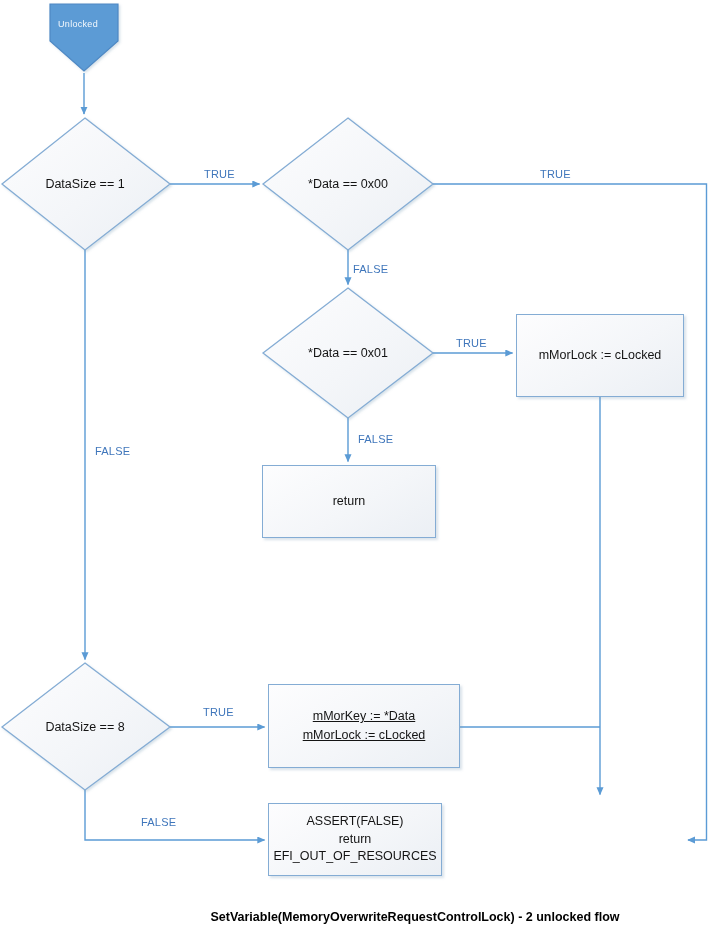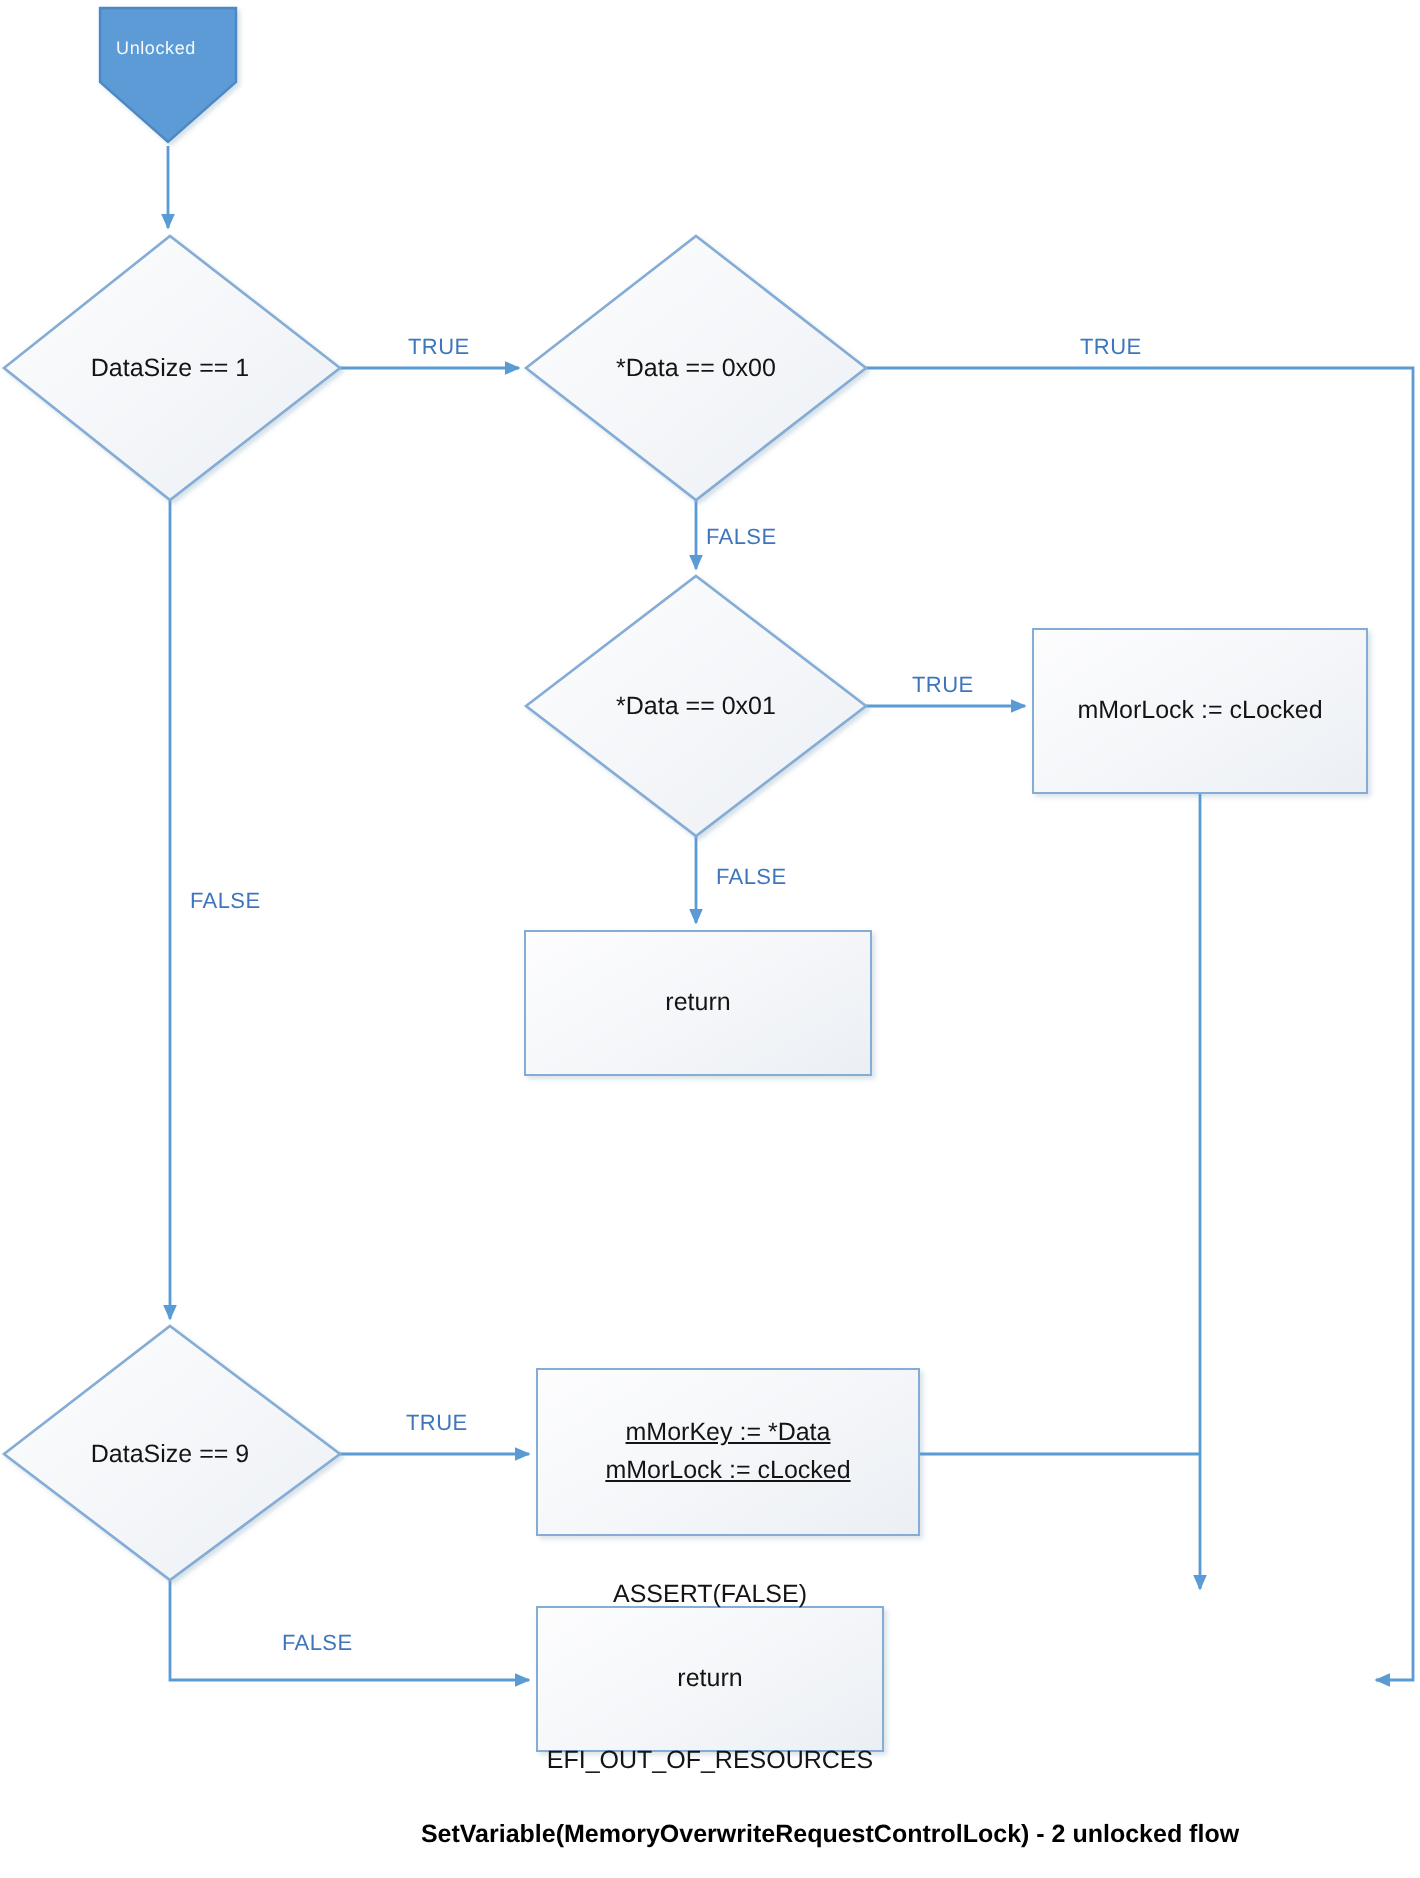--- a/index.html
+++ b/index.html
@@ -73,36 +73,36 @@
     <polygon points="348,118 433,184 348,250 263,184" fill="url(#shapeFill)" stroke="#84ACD4" stroke-width="1.3" filter="url(#ds)"></polygon>
     <polygon points="348,288 433,353 348,418 263,353" fill="url(#shapeFill)" stroke="#84ACD4" stroke-width="1.3" filter="url(#ds)"></polygon>
     <polygon points="85,663 170,727 85,790 2,727" fill="url(#shapeFill)" stroke="#84ACD4" stroke-width="1.3" filter="url(#ds)"></polygon>
   </svg>
 
   <div class="startlabel" style="left:50px;top:10px;width:56px;height:28px;">Unlocked</div>
 
   <div class="dlabel" style="left:10px;top:170px;width:150px;height:28px;">DataSize == 1</div>
   <div class="dlabel" style="left:273px;top:170px;width:150px;height:28px;">*Data == 0x00</div>
   <div class="dlabel" style="left:273px;top:339px;width:150px;height:28px;">*Data == 0x01</div>
-  <div class="dlabel" style="left:10px;top:713px;width:150px;height:28px;">DataSize == 9</div>
+  <div class="dlabel" style="left:10px;top:713px;width:150px;height:28px;">DataSize == 8</div>
 
   <div class="box" style="left:516px;top:314px;width:168px;height:83px;">
     <div>mMorLock := cLocked</div>
   </div>
 
   <div class="box" style="left:262px;top:465px;width:174px;height:73px;">
     <div>return</div>
   </div>
 
   <div class="box" style="left:268px;top:684px;width:192px;height:84px;text-decoration:underline;">
     <div>mMorKey := *Data</div>
     <div>mMorLock := cLocked</div>
   </div>
 
-  <div class="box" style="left:268px;top:803px;width:174px;height:73px;line-height:1.4;gap:24px;">
+  <div class="box" style="left:268px;top:803px;width:174px;height:73px;line-height:1.4;">
     <div>ASSERT(FALSE)</div>
     <div>return</div>
     <div>EFI_OUT_OF_RESOURCES</div>
   </div>
 
 
   <div class="elabel" style="left:204px;top:168px;">TRUE</div>
   <div class="elabel" style="left:540px;top:168px;">TRUE</div>
   <div class="elabel" style="left:353px;top:263px;">FALSE</div>
   <div class="elabel" style="left:456px;top:337px;">TRUE</div>

